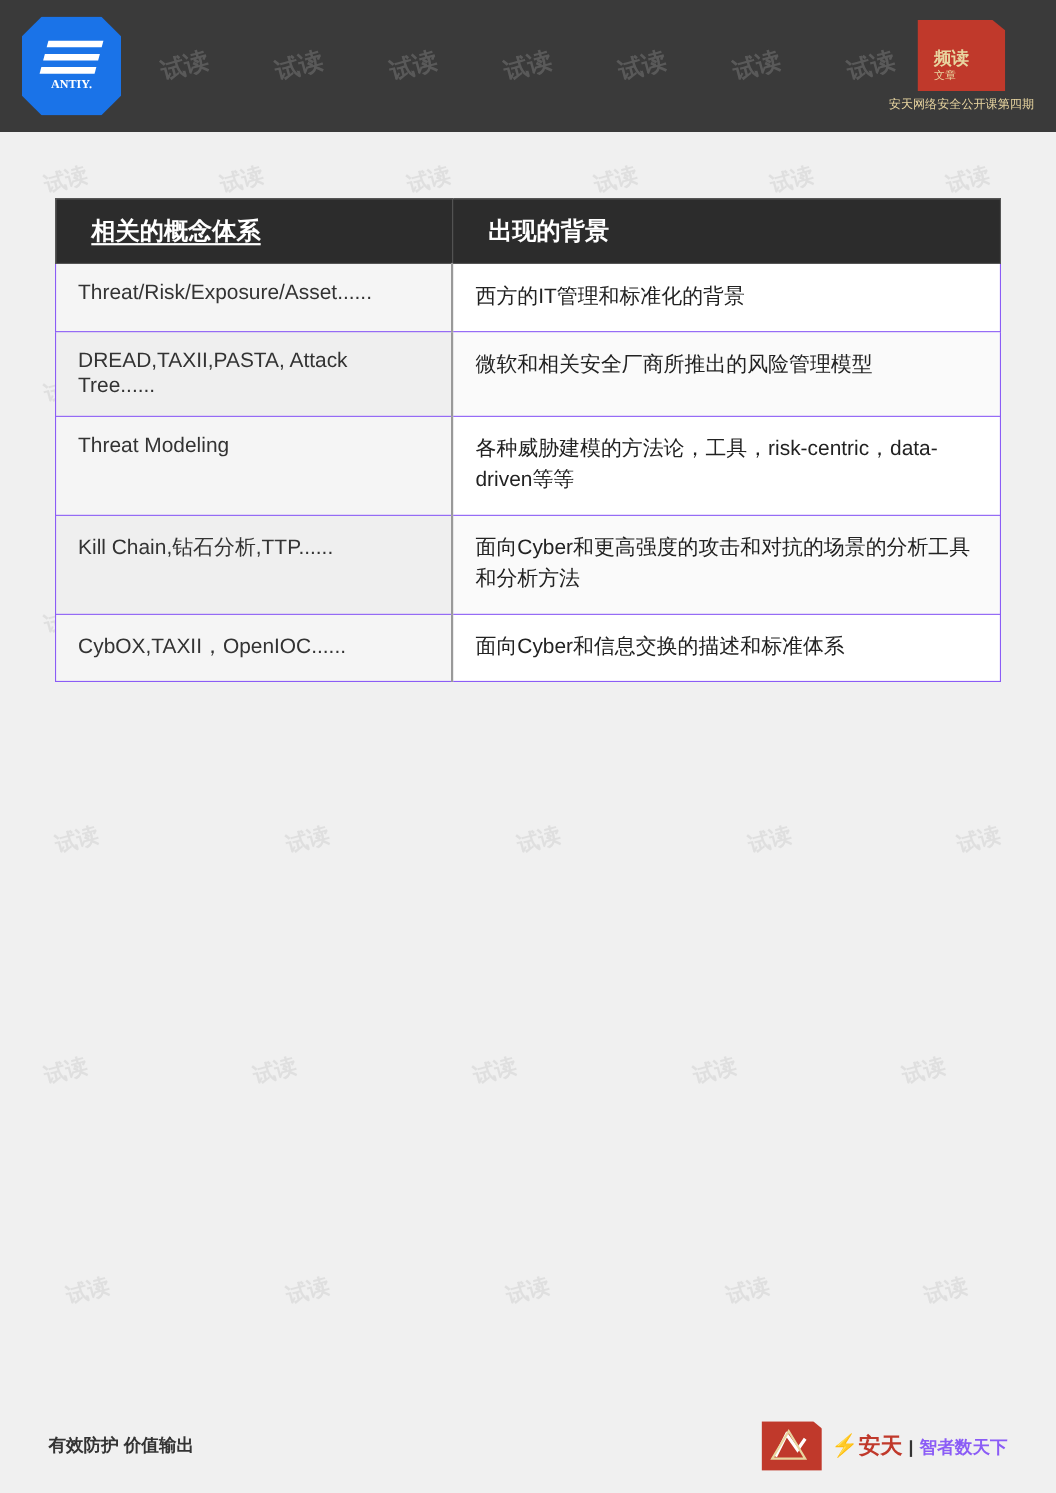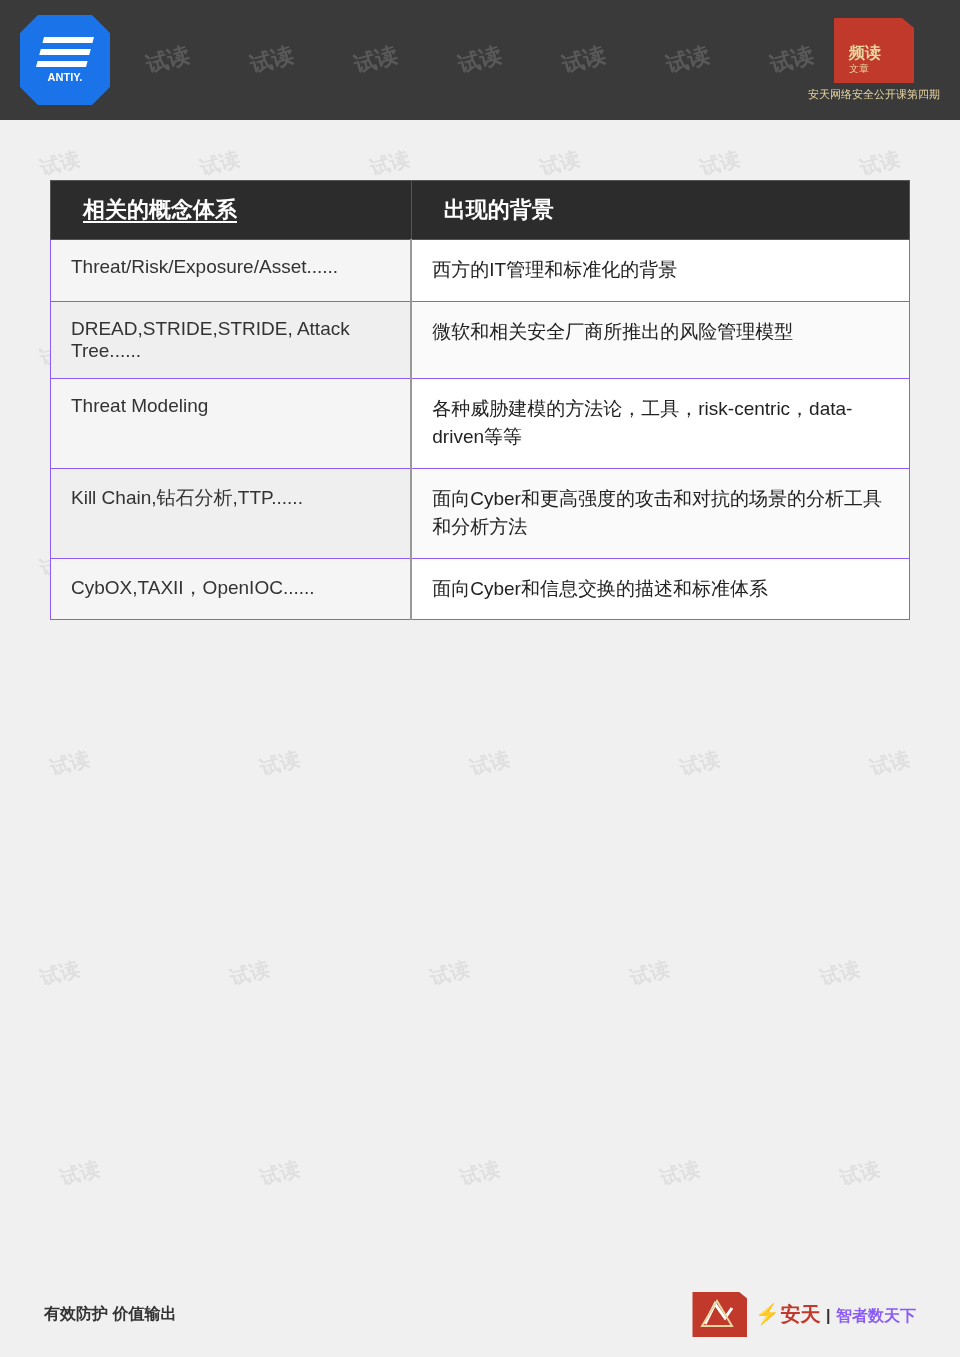--- a/index.html
+++ b/index.html
@@ -47,20 +47,21 @@
       width: 50px;
       height: 6px;
       background: white;
     }
 
     .logo-text {
       color: white;
       font-size: 11px;
       margin-top: 4px;
       font-weight: bold;
+      font-family: Liberation Serif, serif;
     }
 
     .watermark-container {
       position: absolute;
       top: 0; left: 0; right: 0; bottom: 0;
       display: flex;
       align-items: center;
       justify-content: center;
       gap: 60px;
       pointer-events: none;
@@ -292,21 +293,21 @@
         <th class="left-header">相关的概念体系</th>
         <th class="right-header">出现的背景</th>
       </tr>
     </thead>
     <tbody id="table-body">
     <tr>
           <td class="left-cell">Threat/Risk/Exposure/Asset......</td>
           <td class="right-cell">西方的IT管理和标准化的背景</td>
         </tr>
         <tr>
-          <td class="left-cell">DREAD,STRIDE,STRIDE, Attack Tree......</td>
+          <td class="left-cell">DREAD,TAXII,PASTA, Attack Tree......</td>
           <td class="right-cell">微软和相关安全厂商所推出的风险管理模型</td>
         </tr>
         <tr>
           <td class="left-cell">Threat Modeling</td>
           <td class="right-cell">各种威胁建模的方法论，工具，risk-centric，data-driven等等</td>
         </tr>
         <tr>
           <td class="left-cell">Kill Chain,钻石分析,TTP......</td>
           <td class="right-cell">面向Cyber和更高强度的攻击和对抗的场景的分析工具和分析方法</td>
         </tr>

